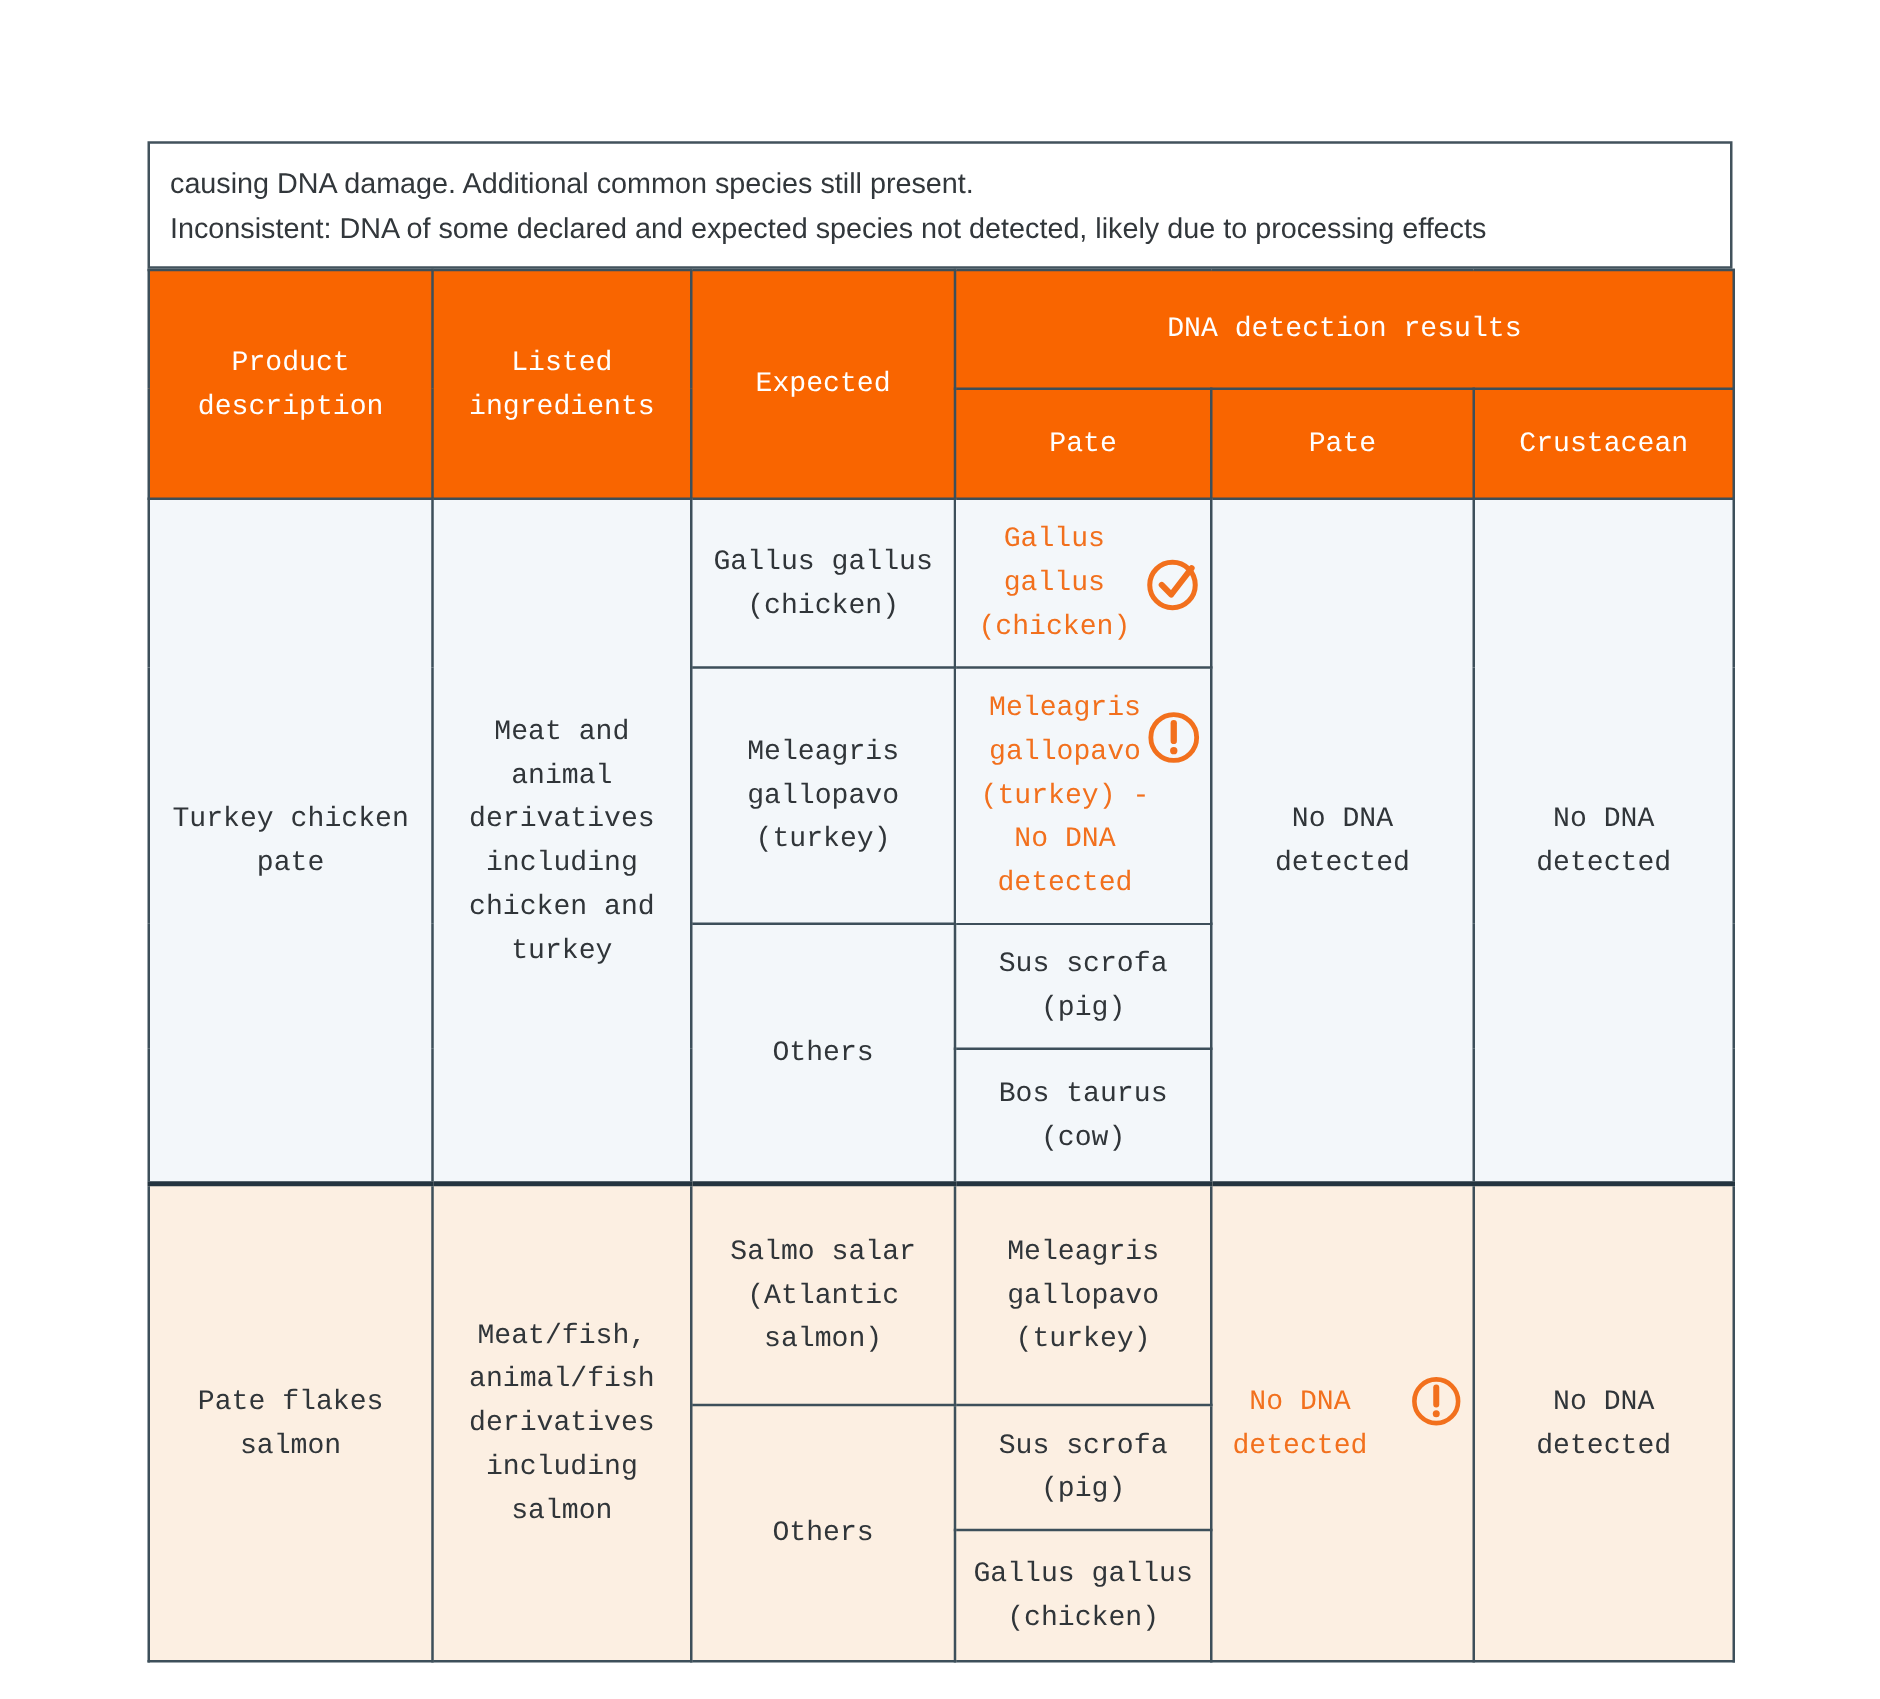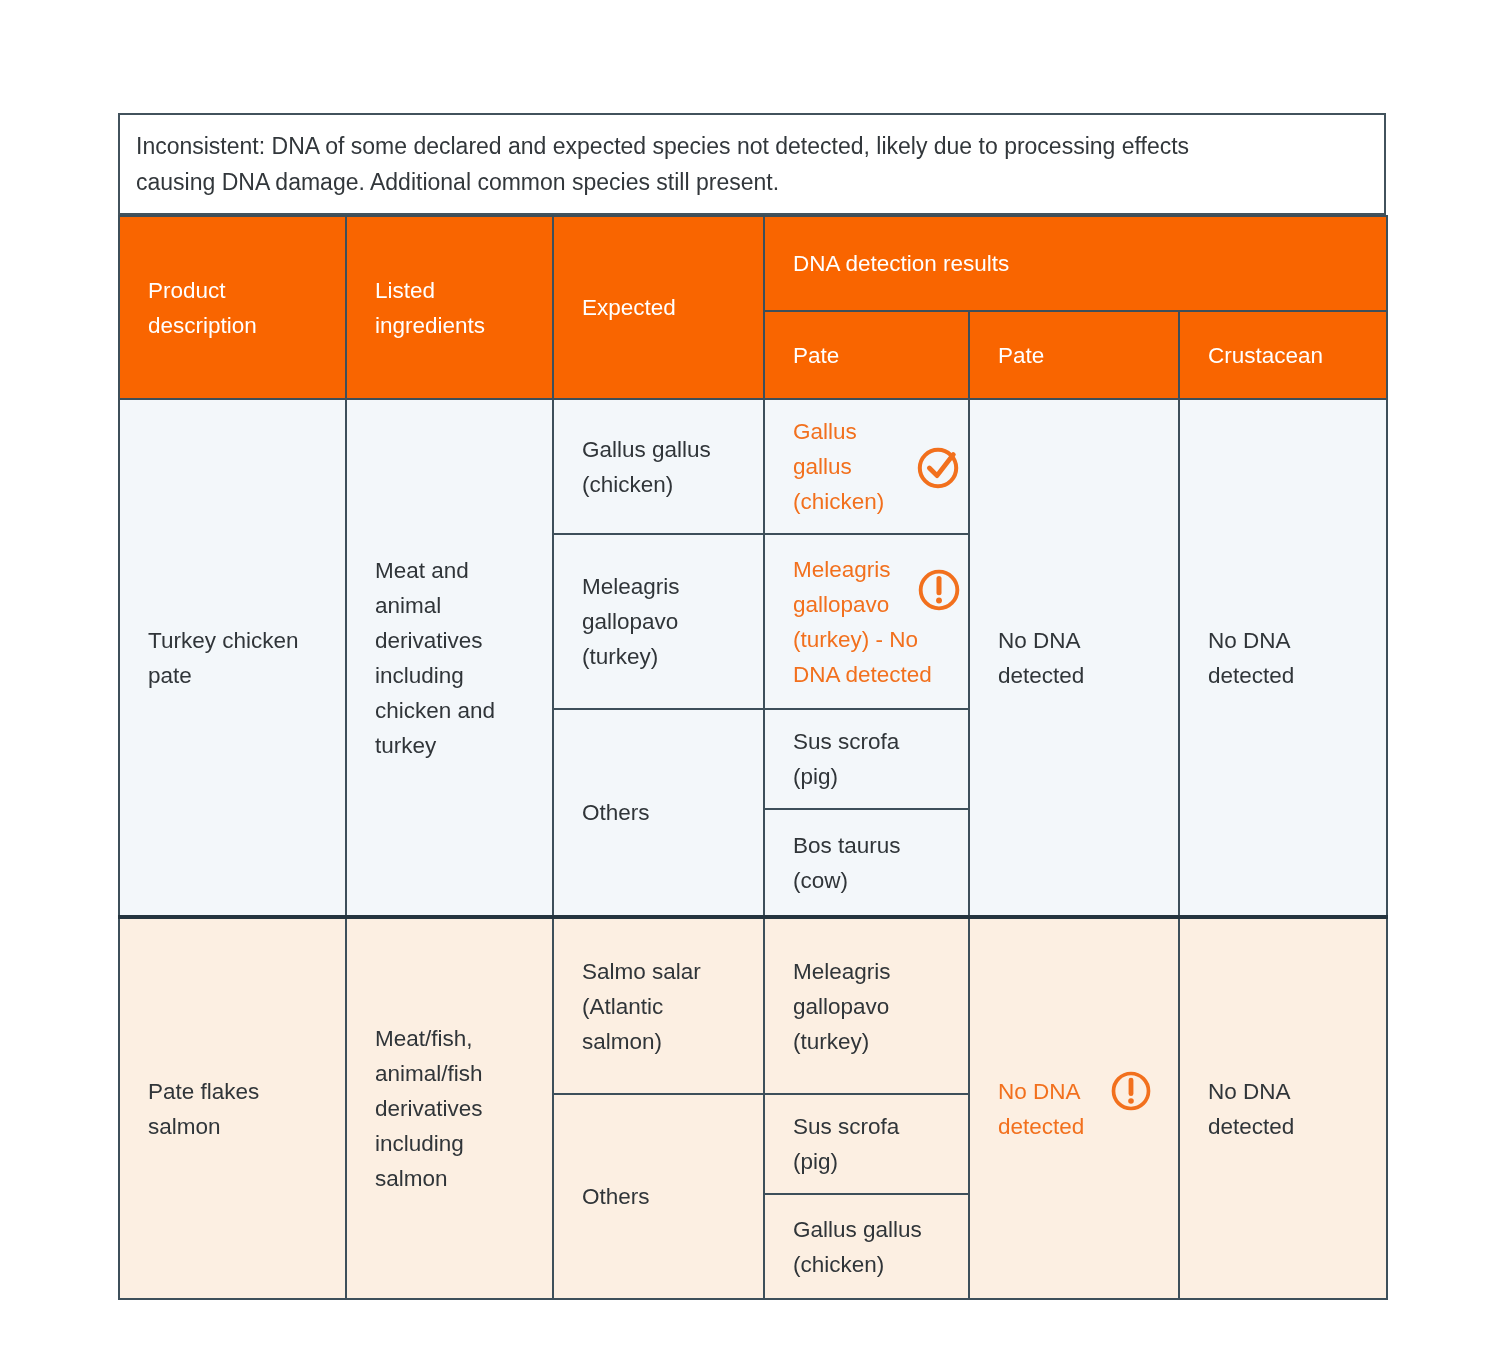--- a/index.html
+++ b/index.html
@@ -28,24 +28,25 @@
   
   table.results {
     width: 100%;
     border-collapse: collapse;
     table-layout: fixed;
     font-size: 22.5px;
     line-height: 35px;
   }
   table.results th, table.results td {
     border: 2px solid #3d4f5a;
-    padding: 14px 28px;
+    padding: 14px 8px;
     vertical-align: middle;
-    text-align: left;
+    text-align: center;
     word-wrap: break-word;
+    font-family: Liberation Mono, monospace;
   }
   thead th {
     background: #f96500;
     color: #ffffff;
     font-weight: 400;
     text-align: center;
     vertical-align: middle;
   }
   tr.hrow1 { height: 95px; }
   tr.hrow2 { height: 88px; }
@@ -73,22 +74,22 @@
   .cell-flex { display: flex; align-items: center; }
   .cell-flex .flex-icon { margin-left: 26px; margin-bottom: 36px; flex: 0 0 auto; }
 </style>
 </head>
 <body>
 
 <div class="page">
   <div class="container">
 
     <div class="caption">
+      <span class="cap-line">causing DNA damage. Additional common species still present.</span>
       <span class="cap-line">Inconsistent: DNA of some declared and expected species not detected, likely due to processing effects</span>
-      <span class="cap-line">causing DNA damage. Additional common species still present.</span>
     </div>
 
     <table class="results">
       <colgroup>
         <col style="width:227px">
         <col style="width:207px">
         <col style="width:211px">
         <col style="width:205px">
         <col style="width:210px">
         <col style="width:208px">

